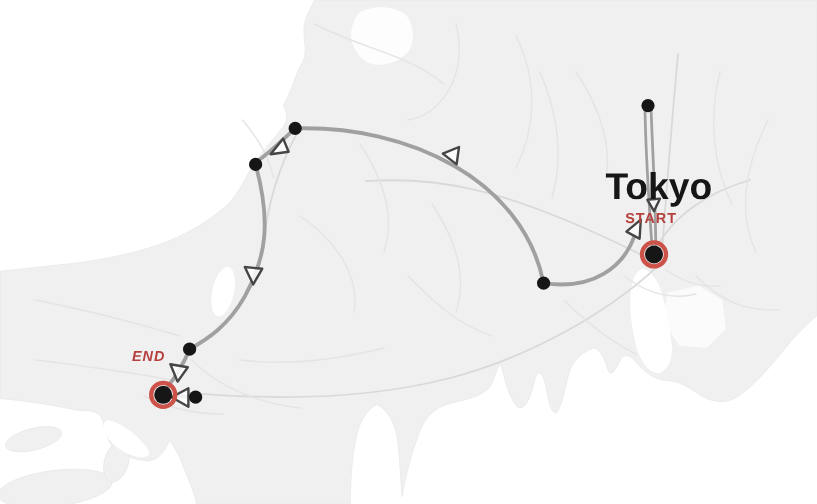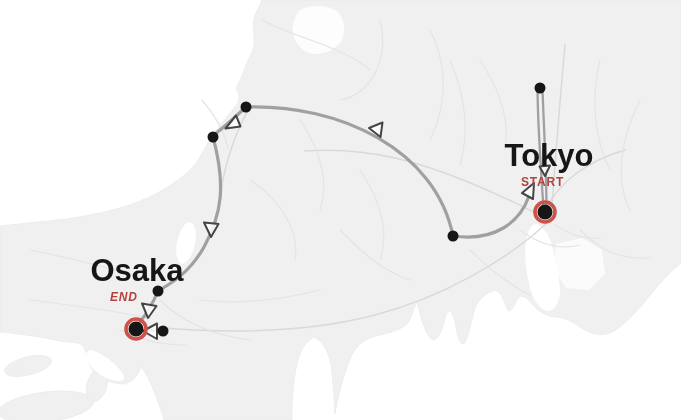--- a/index.html
+++ b/index.html
@@ -157,15 +157,14 @@
         <circle cx="213" cy="137" r="5.5" fill="#161616"></circle>
         <circle cx="158" cy="291" r="5.5" fill="#161616"></circle>
         <circle cx="163" cy="331" r="5.5" fill="#161616"></circle>
         <circle cx="136" cy="329" r="10" fill="none" stroke="#cd5249" stroke-width="3.6"></circle>
         <circle cx="136" cy="329" r="7.5" fill="#161616"></circle>
       </g>
   </svg>
 
   <div class="city-label" style="left:497px;top:140px;width:104px;">Tokyo</div>
   <div class="tag-label" style="left:521px;top:176px;width:46px;">START</div>
-  <div class="city-label" style="left:85px;top:255px;width:104px;">Osaka</div>
   <div class="tag-label" style="left:110px;top:291px;width:46px;font-style:italic;">END</div>
 </div>
 
 </body></html>

